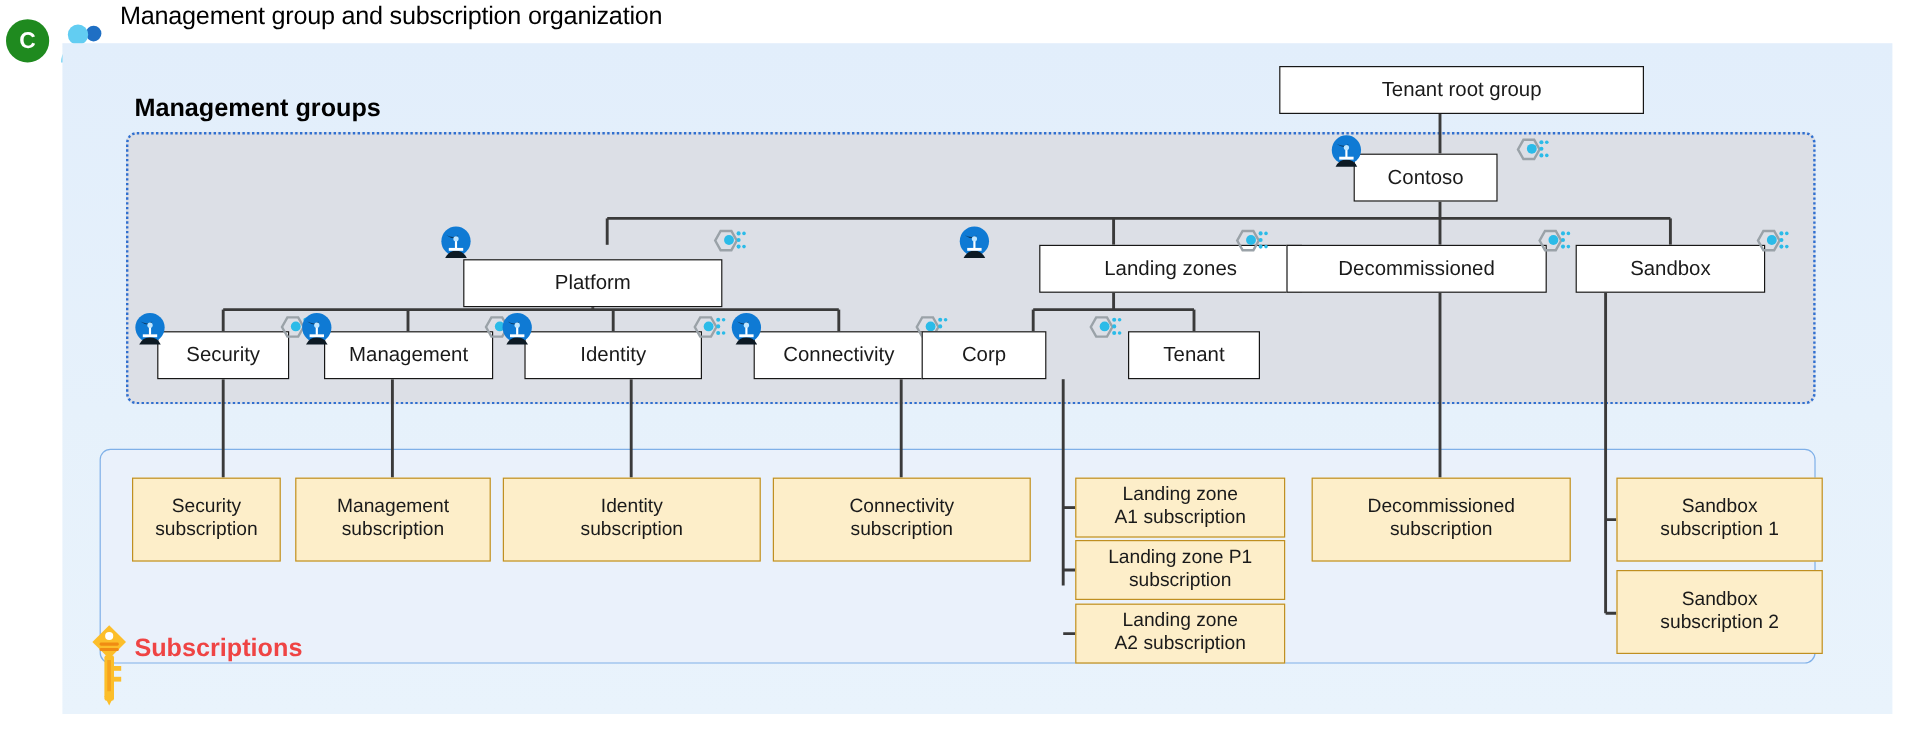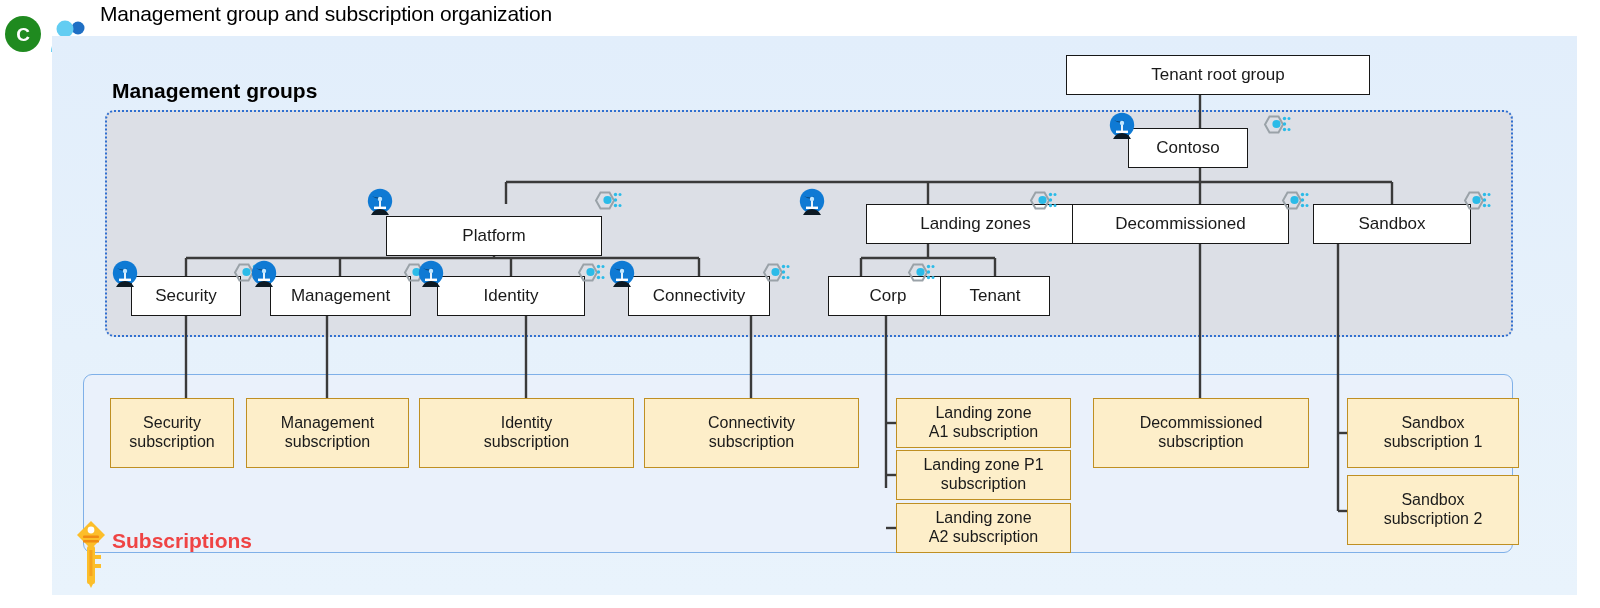--- a/index.html
+++ b/index.html
@@ -323,21 +323,21 @@
         </svg></div>
       <div class="ic" style="left: 758px; top: 260px;"><svg width="32" height="30" viewBox="0 0 32 30" class="hex-ic">
           <path d="M10.5 4.5 L19.5 4.5 L24 12.5 L19.5 20.5 L10.5 20.5 L6 12.5 Z" fill="none" stroke="#9aa2a8" stroke-width="2"></path>
           <circle cx="17.5" cy="12" r="4.1" fill="#2bbbe8"></circle>
           <circle cx="25.5" cy="6.5" r="1.7" fill="#2bbbe8"></circle>
           <circle cx="25.5" cy="12" r="1.7" fill="#2bbbe8"></circle>
           <circle cx="25.5" cy="17.5" r="1.7" fill="#2bbbe8"></circle>
           <circle cx="30" cy="6.5" r="1.5" fill="#2bbbe8"></circle>
           <circle cx="30" cy="17.5" r="1.5" fill="#2bbbe8"></circle>
         </svg></div>
-      <div class="node mg-node" style="left: 828px; top: 276px; width: 120px; height: 40px;">
+      <div class="node mg-node" style="left: 768px; top: 276px; width: 104px; height: 40px;">
         <span>Corp</span>
       </div>
       <div class="ic" style="left: 903px; top: 260px;"><svg width="32" height="30" viewBox="0 0 32 30" class="hex-ic">
           <path d="M10.5 4.5 L19.5 4.5 L24 12.5 L19.5 20.5 L10.5 20.5 L6 12.5 Z" fill="none" stroke="#9aa2a8" stroke-width="2"></path>
           <circle cx="17.5" cy="12" r="4.1" fill="#2bbbe8"></circle>
           <circle cx="25.5" cy="6.5" r="1.7" fill="#2bbbe8"></circle>
           <circle cx="25.5" cy="12" r="1.7" fill="#2bbbe8"></circle>
           <circle cx="25.5" cy="17.5" r="1.7" fill="#2bbbe8"></circle>
           <circle cx="30" cy="6.5" r="1.5" fill="#2bbbe8"></circle>
           <circle cx="30" cy="17.5" r="1.5" fill="#2bbbe8"></circle>

